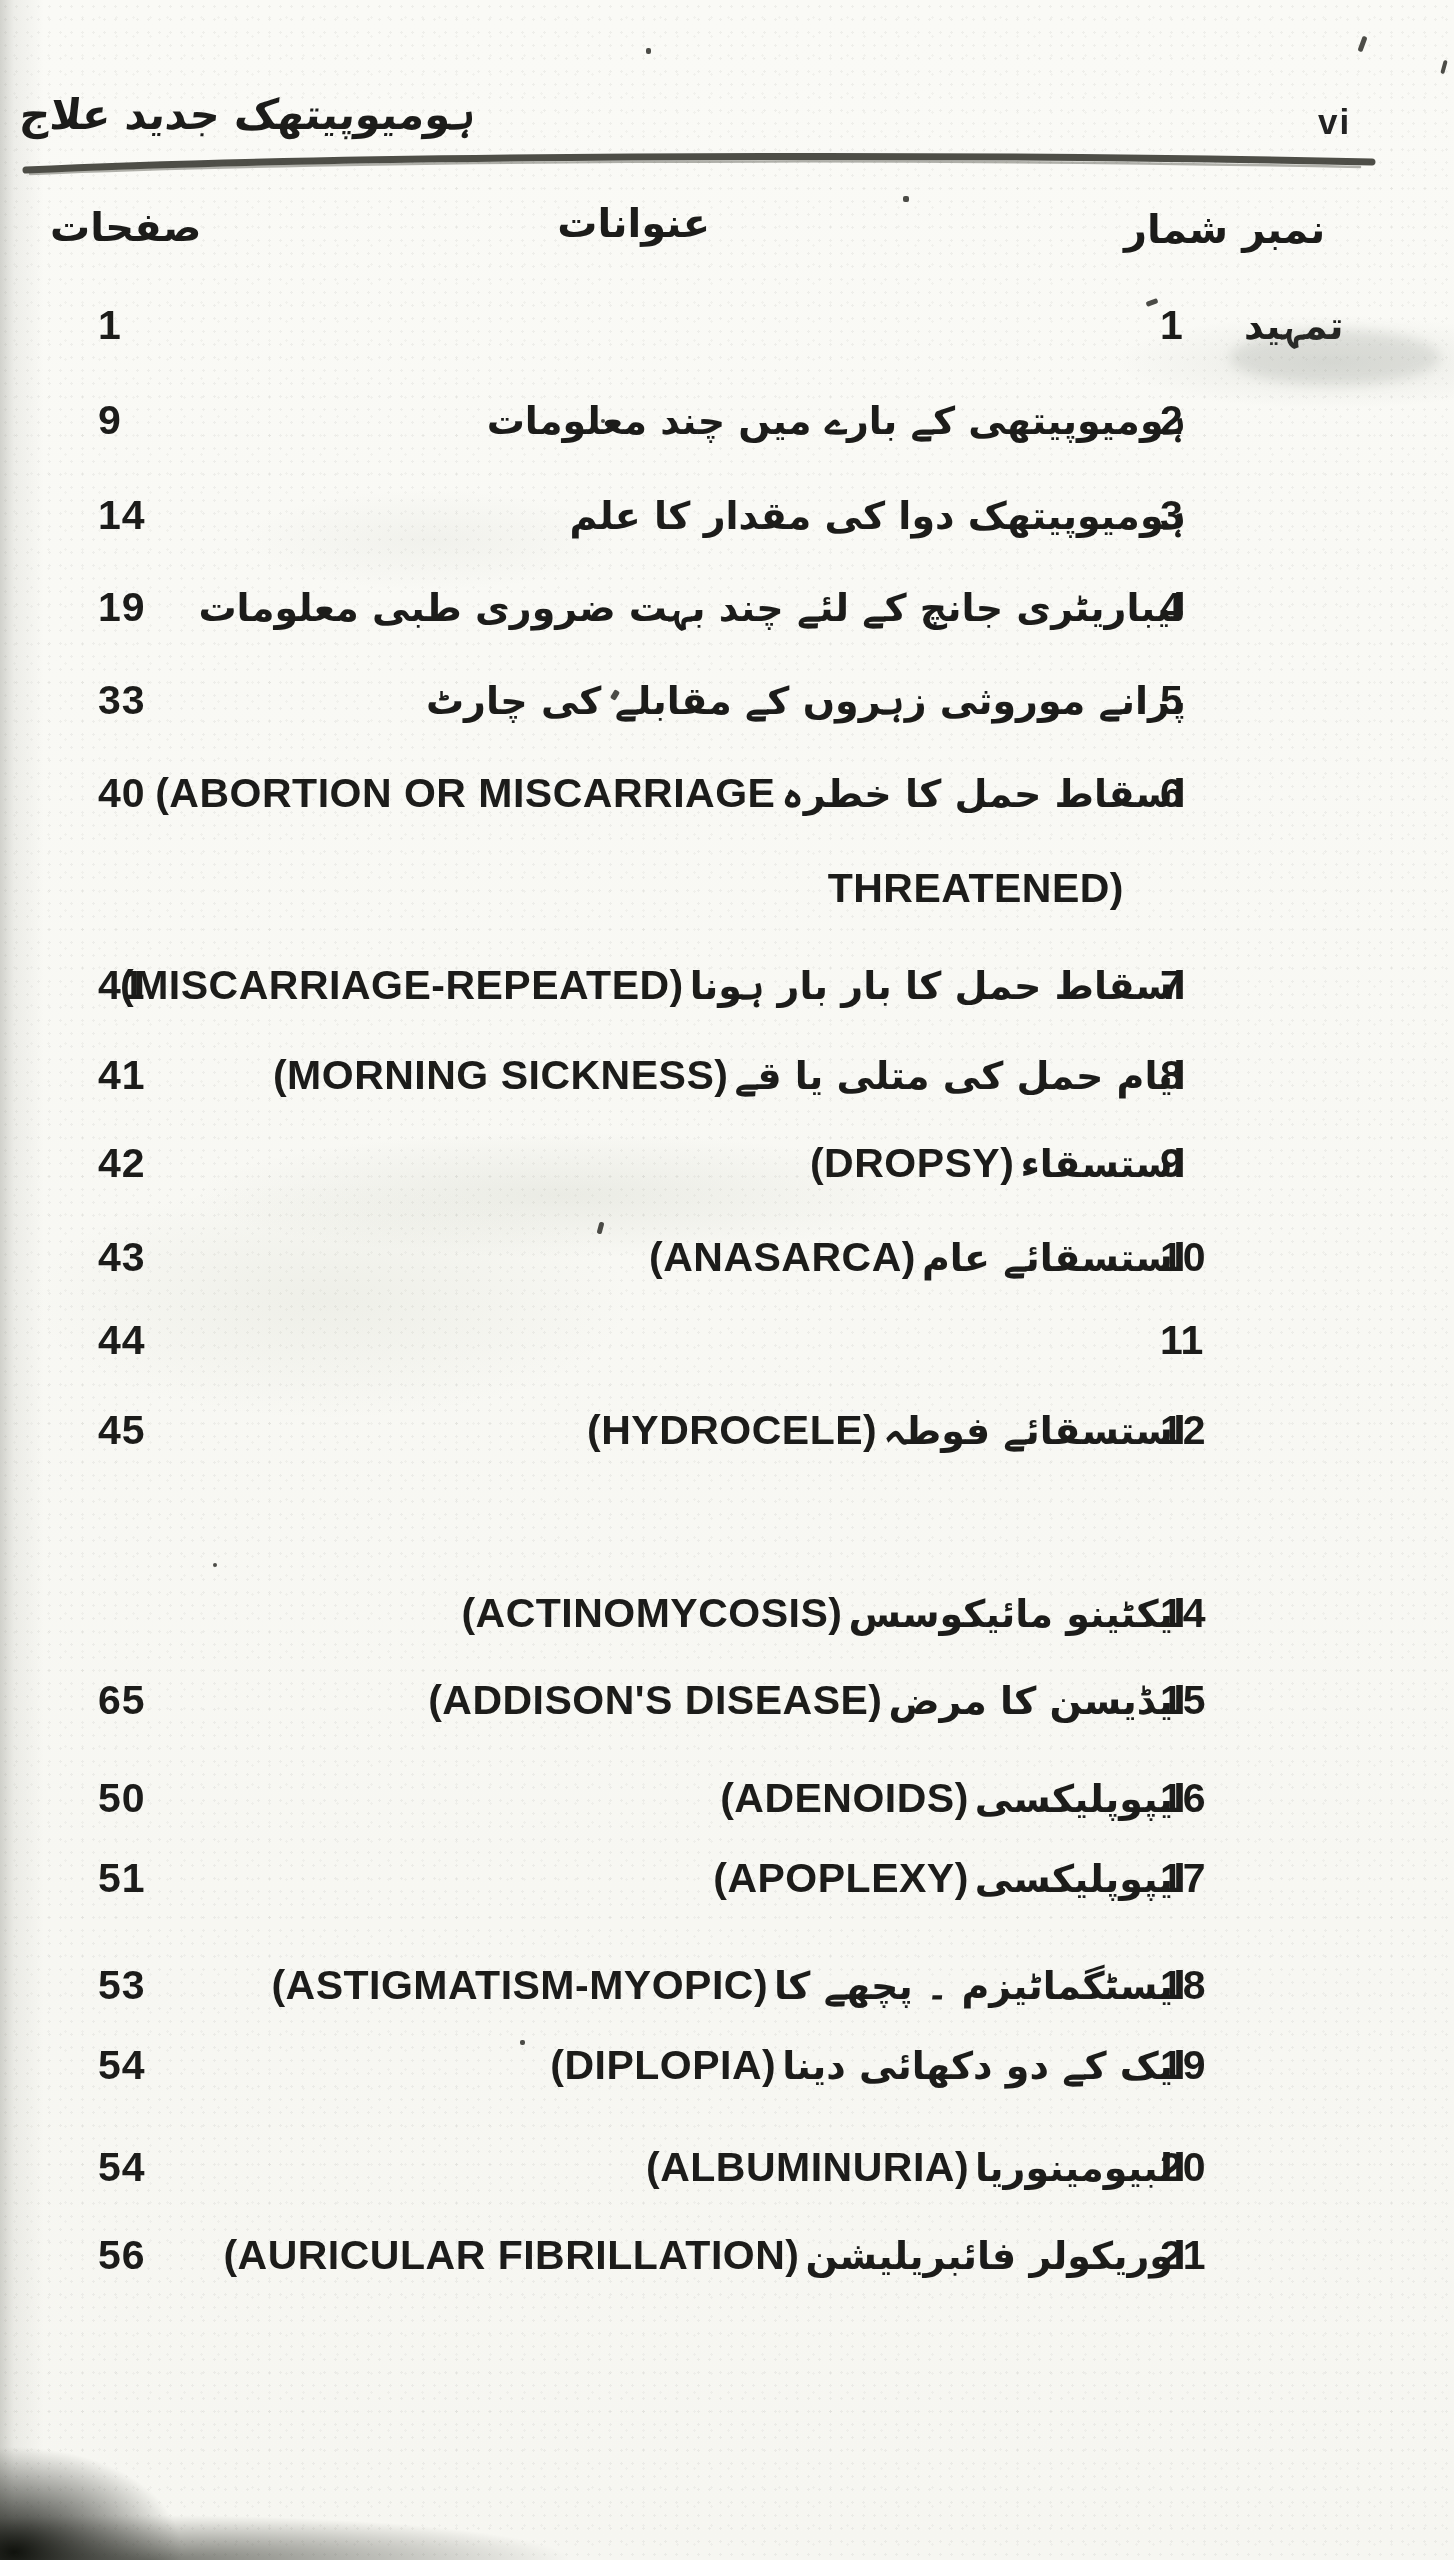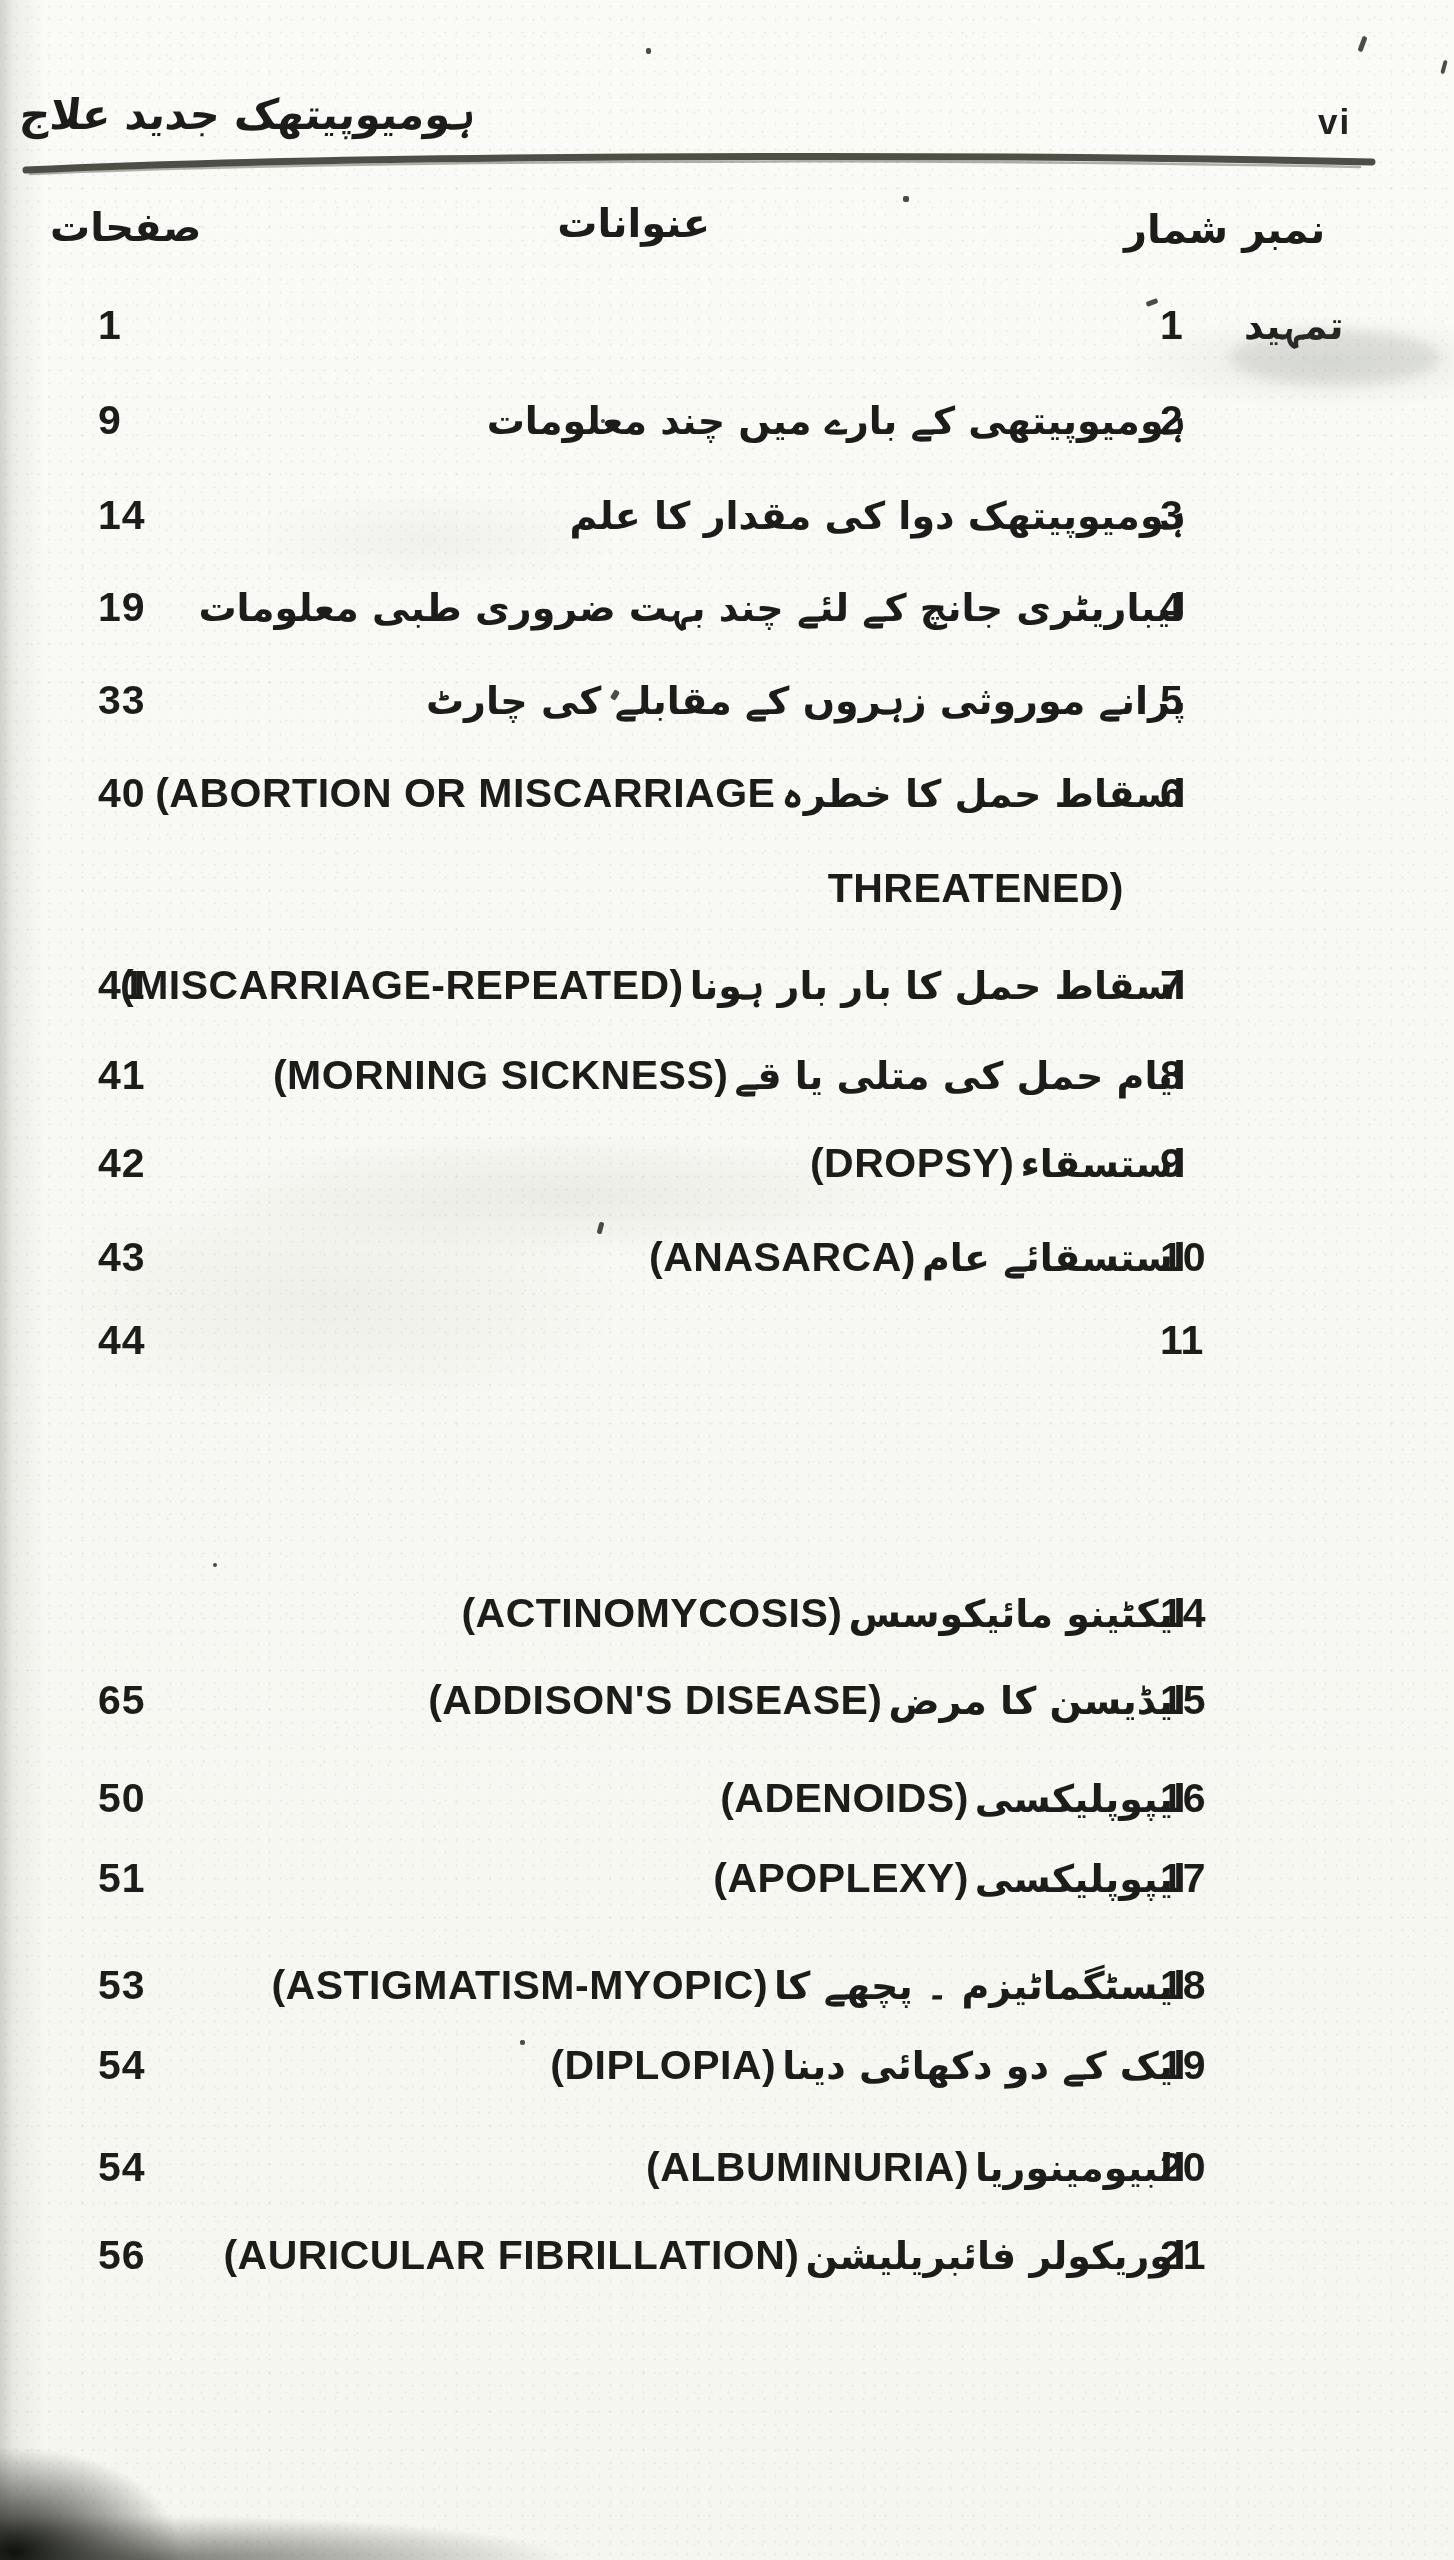--- a/index.html
+++ b/index.html
@@ -122,20 +122,25 @@
     <div class="pagenum">43</div>
     <div class="title"><span class="en">(ANASARCA)</span><span class="ur">استسقائے عام</span></div>
     <div class="serial">10</div>
   </div>
 
   <div class="row" style="top:1308px">
     <div class="pagenum">44</div>
     <div class="serial">11</div>
   </div>
 
+  <div class="row" style="top:1398px">
+    <div class="pagenum">45</div>
+    <div class="title"><span class="en">(HYDROCELE)</span><span class="ur">استسقائے فوطہ</span></div>
+    <div class="serial">12</div>
+  </div>
 
 
   <div class="row" style="top:1581px">
     <div class="pagenum"></div>
     <div class="title"><span class="en">(ACTINOMYCOSIS)</span><span class="ur">ایکٹینو مائیکوسس</span></div>
     <div class="serial">14</div>
   </div>
 
   <div class="row" style="top:1668px">
     <div class="pagenum">65</div>

